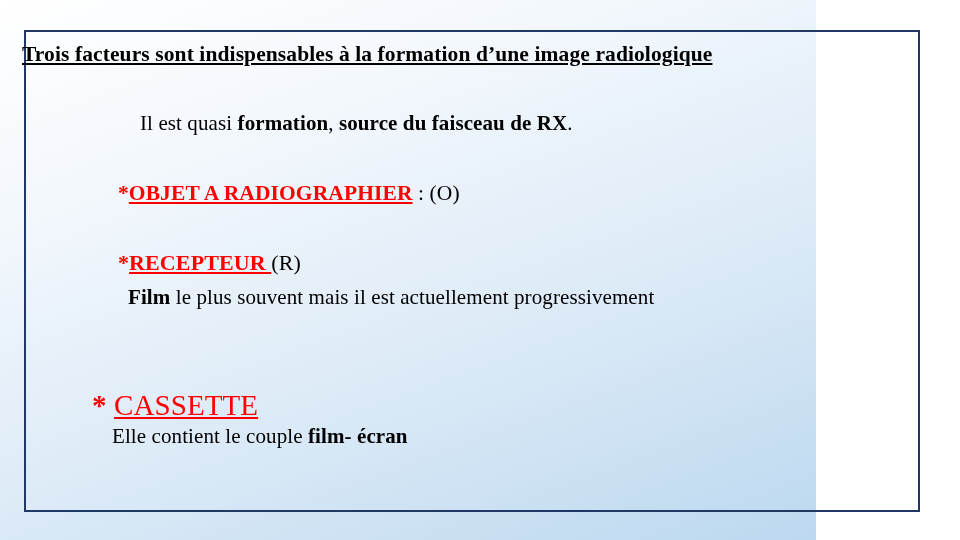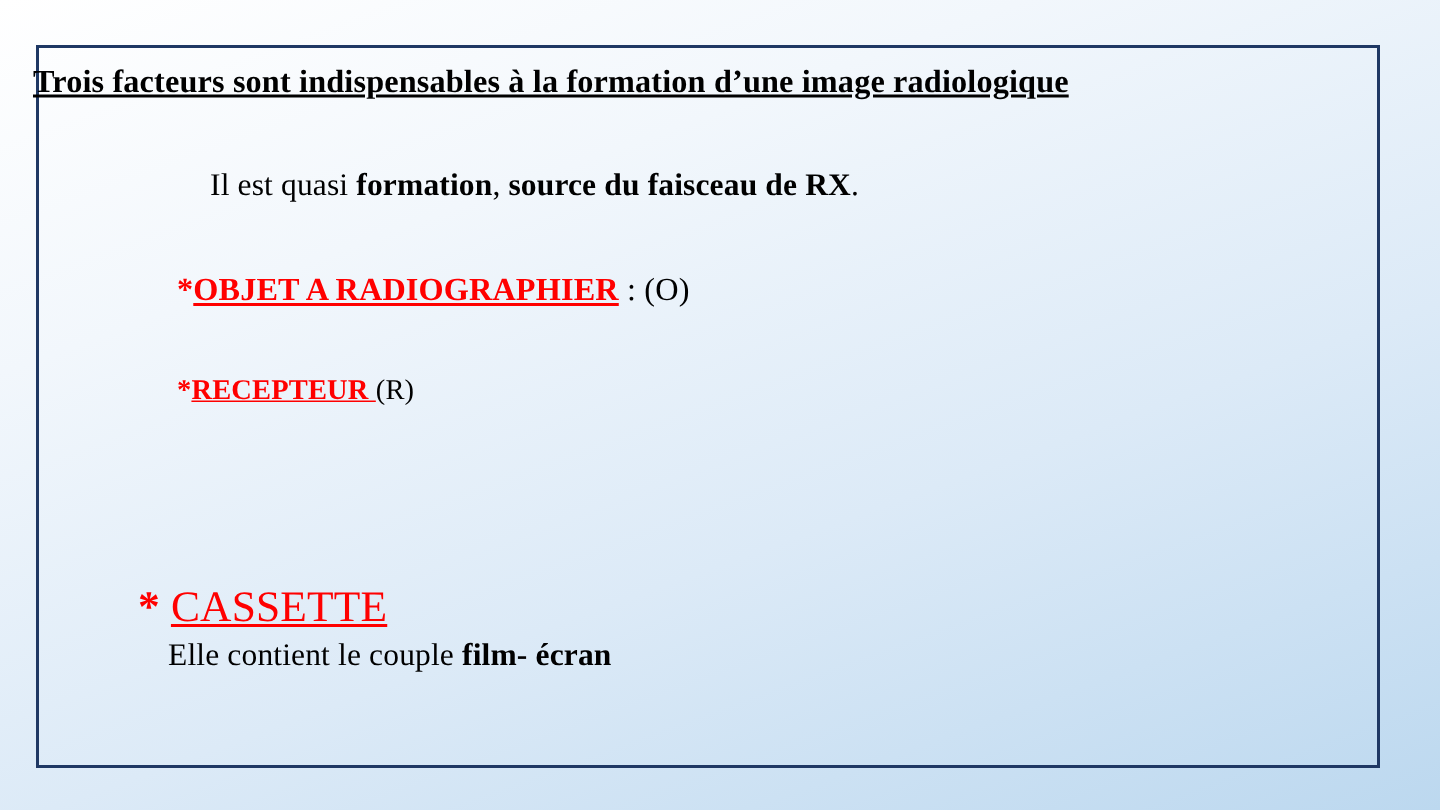--- a/index.html
+++ b/index.html
@@ -8,21 +8,21 @@
   }
   body {
     width: 960px;
     height: 540px;
     background: #ffffff;
     font-family: "Liberation Serif", serif;
     overflow: hidden;
   }
   .slide {
     position: relative;
-    width: 960px;
+    width: 816px;
     height: 540px;
     box-sizing: border-box;
     background: linear-gradient(160deg, #ffffff 0%, #f2f7fc 28%, #dceaf7 62%, #bcd8ef 100%);
   }
   .content-frame {
     position: absolute;
     left: 24px;
     top: 30px;
     width: 896px;
     height: 482px;
@@ -59,21 +59,21 @@
     font-size: 21px;
   }
   #line-objet {
     left: 118px;
     top: 181px;
     font-size: 21.5px;
   }
   #line-recepteur {
     left: 118px;
     top: 250px;
-    font-size: 19px;
+    font-size: 22px;
   }
   #line-film1 {
     left: 128px;
     top: 285px;
     font-size: 21px;
   }
   #line-film2 {
     left: 122px;
     top: 319px;
     font-size: 21px;
@@ -97,18 +97,19 @@
 
   <div class="line b u" id="line-title">Trois facteurs sont indispensables à la formation d’une image radiologique</div>
 
 
   <div class="line" id="line-foyer-desc"><span>Il est quasi </span><span class="b">formation</span><span>, </span><span class="b">source du faisceau de RX</span><span>.</span></div>
 
   <div class="line" id="line-objet"><span class="red b">*</span><span class="red b u">OBJET A RADIOGRAPHIER</span><span class="black"> : (O)</span></div>
 
   <div class="line" id="line-recepteur"><span class="red b">*</span><span class="red b u">RECEPTEUR </span><span class="black"> (R)</span></div>
 
+  <div class="line" id="line-film1"><span class="b">Film</span><span> le plus souvent mais il est actuellement progressivement</span></div>
 
 
   <div class="line" id="line-cassette"><span class="red b">* </span><span class="red u">CASSETTE</span></div>
 
   <div class="line" id="line-cassette-desc"><span>Elle contient le couple </span><span class="b">film- écran</span></div>
 </div>
 
 </body></html>

